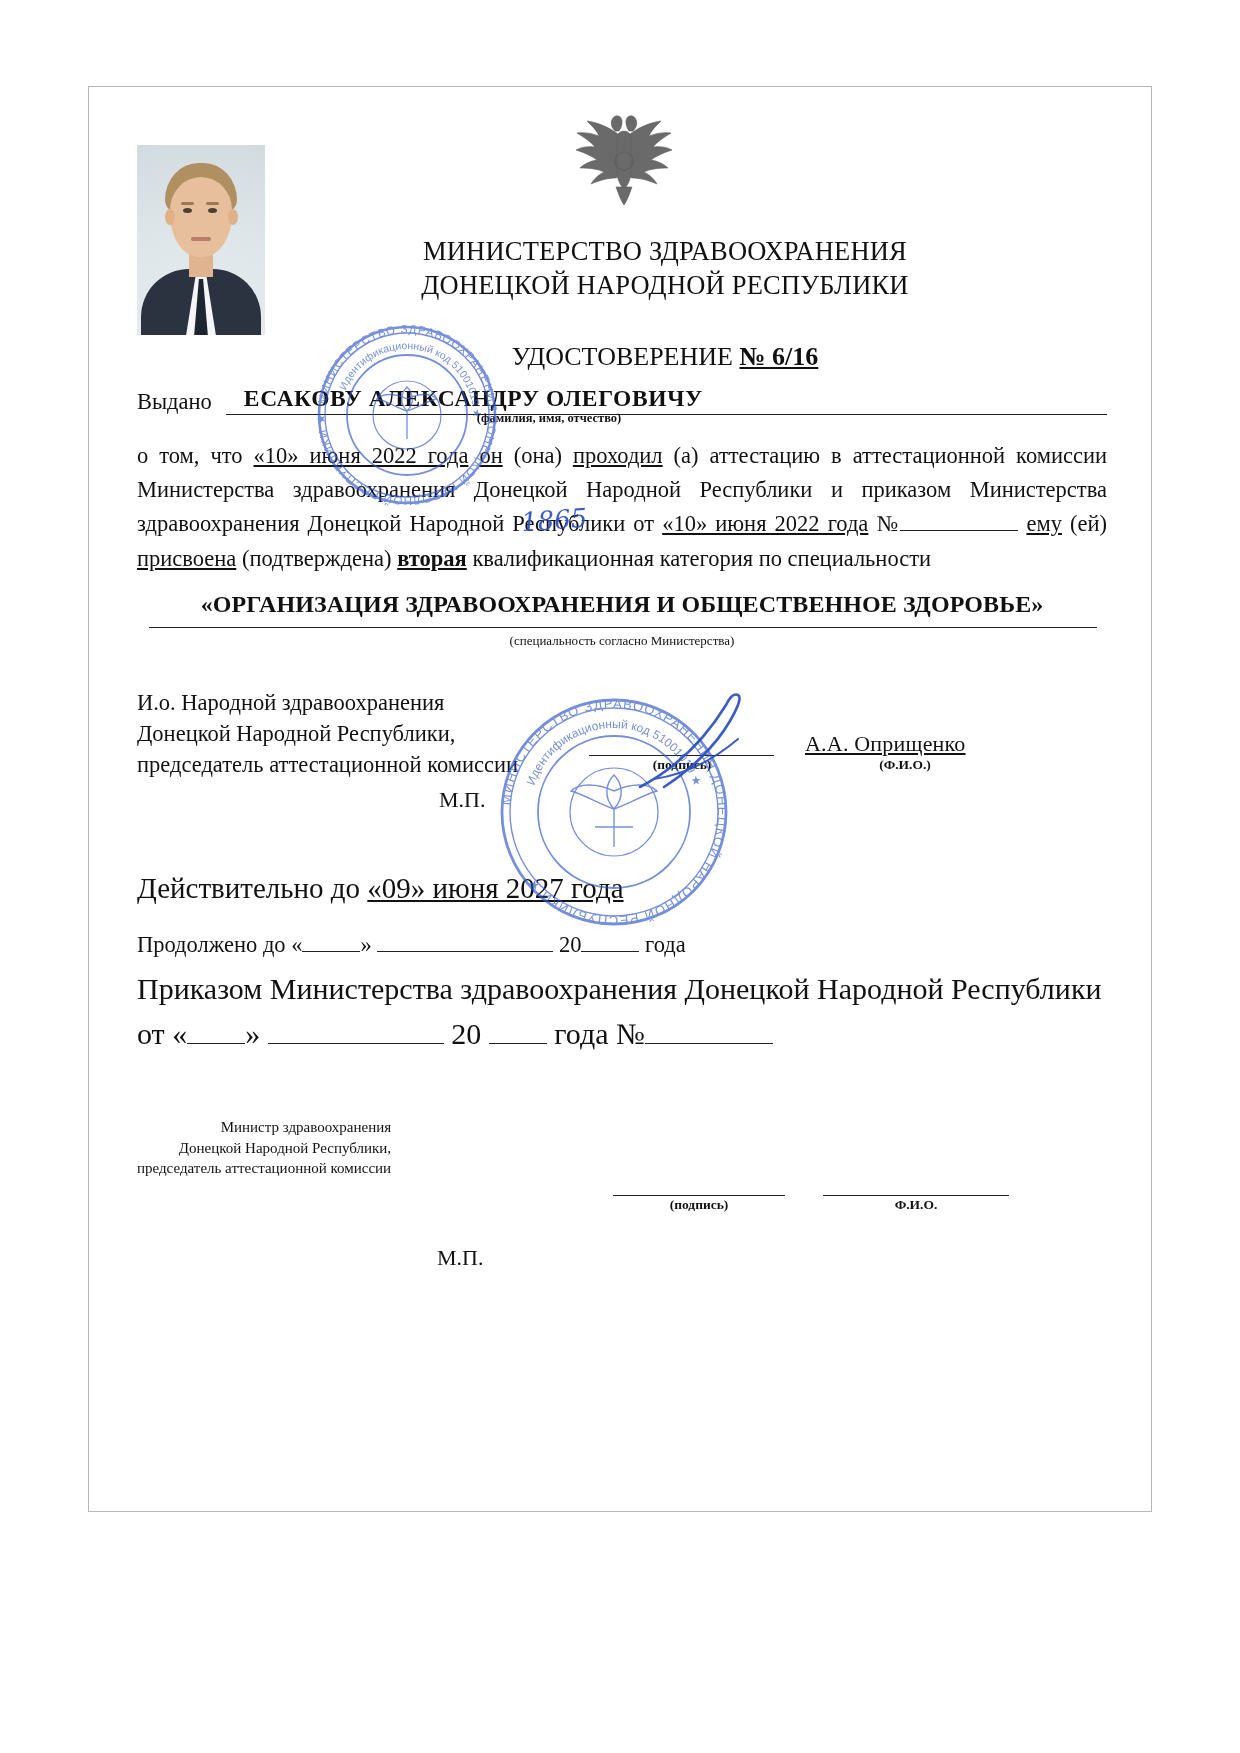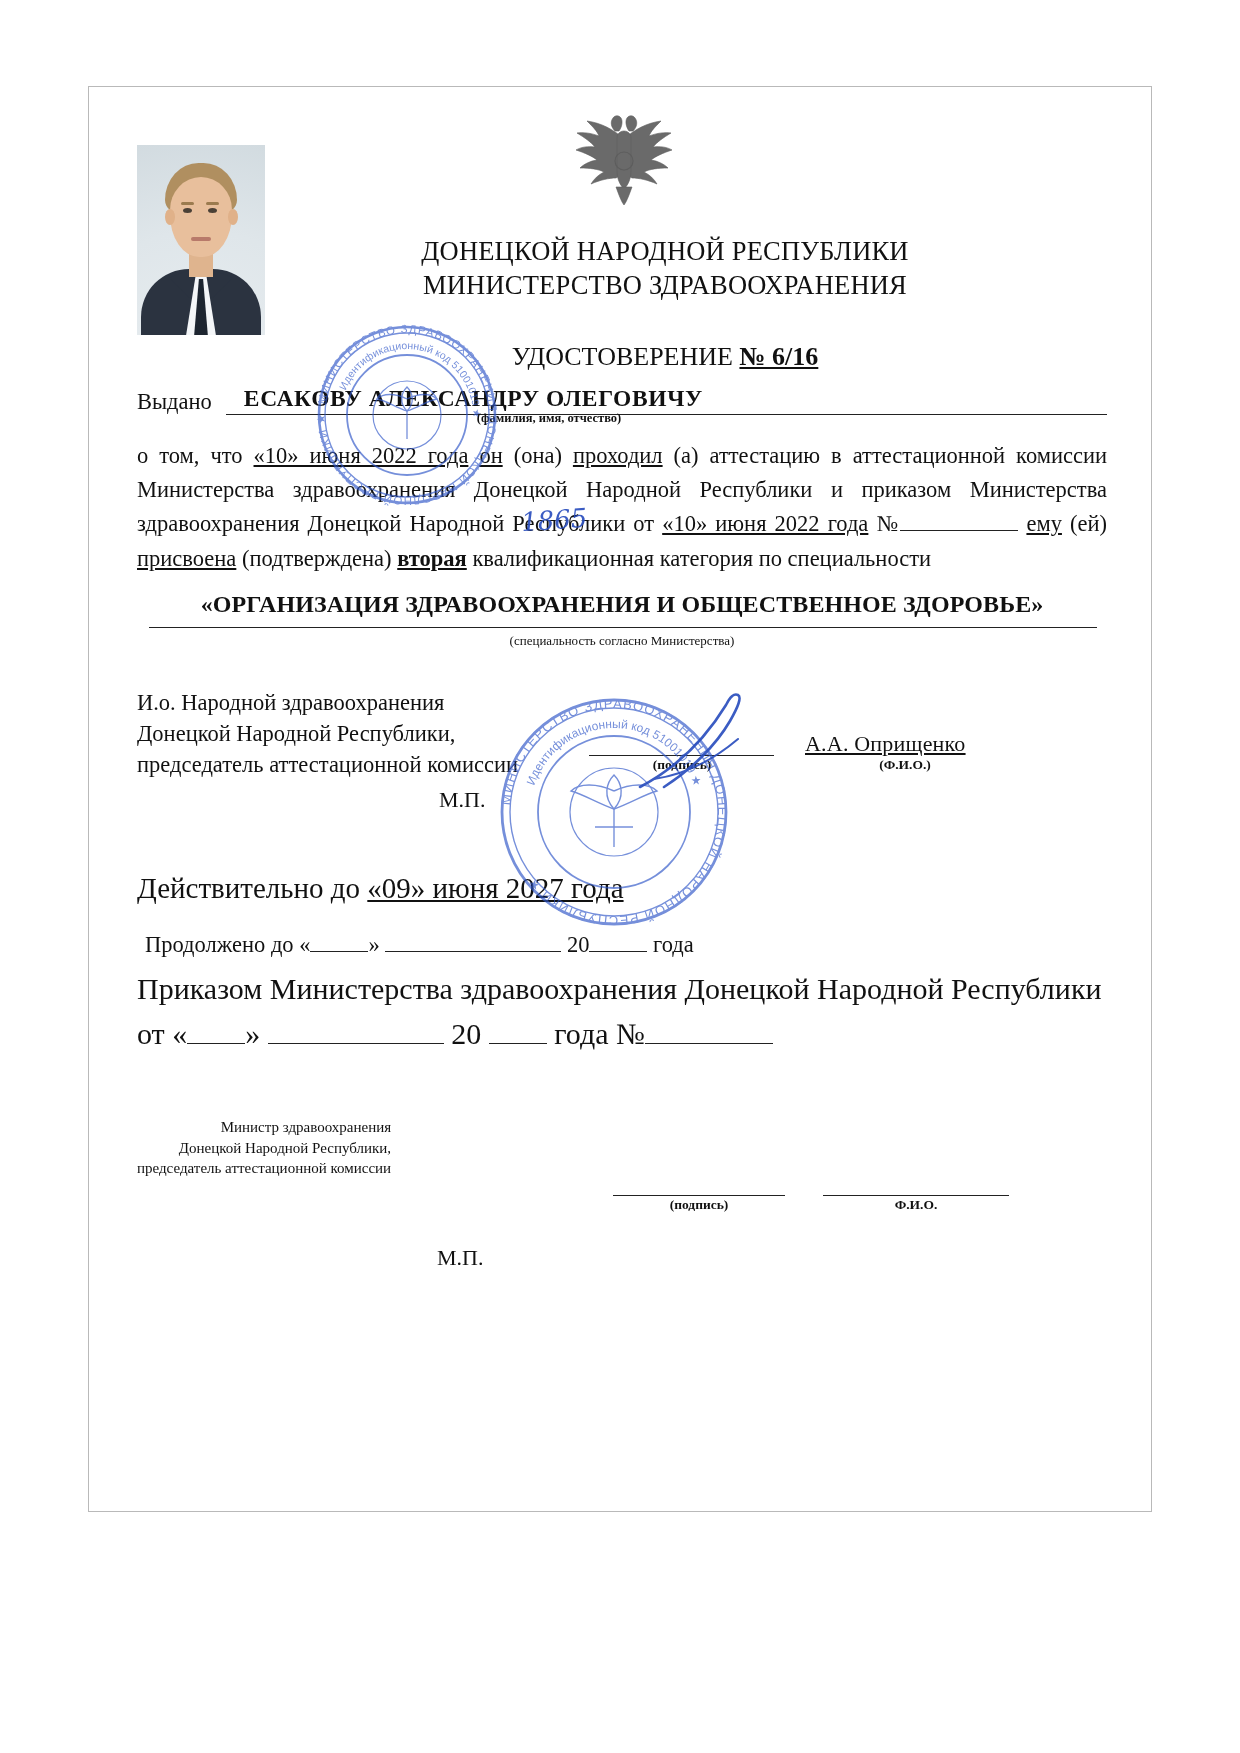--- a/index.html
+++ b/index.html
@@ -317,21 +317,21 @@
 
   
   .valid-line {
     position: absolute;
     left: 48px;
     top: 785px;
     font-size: 29px;
   }
   .prolong-line {
     position: absolute;
-    left: 56px;
+    left: 48px;
     top: 845px;
     font-size: 22.5px;
     font-family: Liberation Serif, serif;
   }
   .order-line {
     position: absolute;
     left: 48px;
     top: 879px;
     font-size: 30px;
     line-height: 1.5;
@@ -455,22 +455,22 @@
         <path d="M46 22 C42 18 41 13 44 9 C46 6 50 6 52 9 C54 12 53 18 50 22 Z"></path>
         <path d="M64 22 C68 18 69 13 66 9 C64 6 60 6 58 9 C56 12 57 18 60 22 Z"></path>
 
         <path d="M47 78 C50 86 52 92 55 96 C58 92 60 86 63 78 Z"></path>
       </g>
       <circle cx="55" cy="52" r="9" fill="none" stroke="#3a3a3a" stroke-width="1.1"></circle>
     </svg>
   </div>
 
   <div class="ministry">
+    <div>МИНИСТЕРСТВО ЗДРАВООХРАНЕНИЯ</div>
     <div>ДОНЕЦКОЙ НАРОДНОЙ РЕСПУБЛИКИ</div>
-    <div>МИНИСТЕРСТВО ЗДРАВООХРАНЕНИЯ</div>
   </div>
 
   <div class="cert-title">
     <span>УДОСТОВЕРЕНИЕ</span>
     <span class="num">№ 6/16</span>
   </div>
 
   <div class="issued-row">
     <span class="issued-label">Выдано</span>
     <span class="issued-name">ЕСАКОВУ  АЛЕКСАНДРУ  ОЛЕГОВИЧУ</span>

